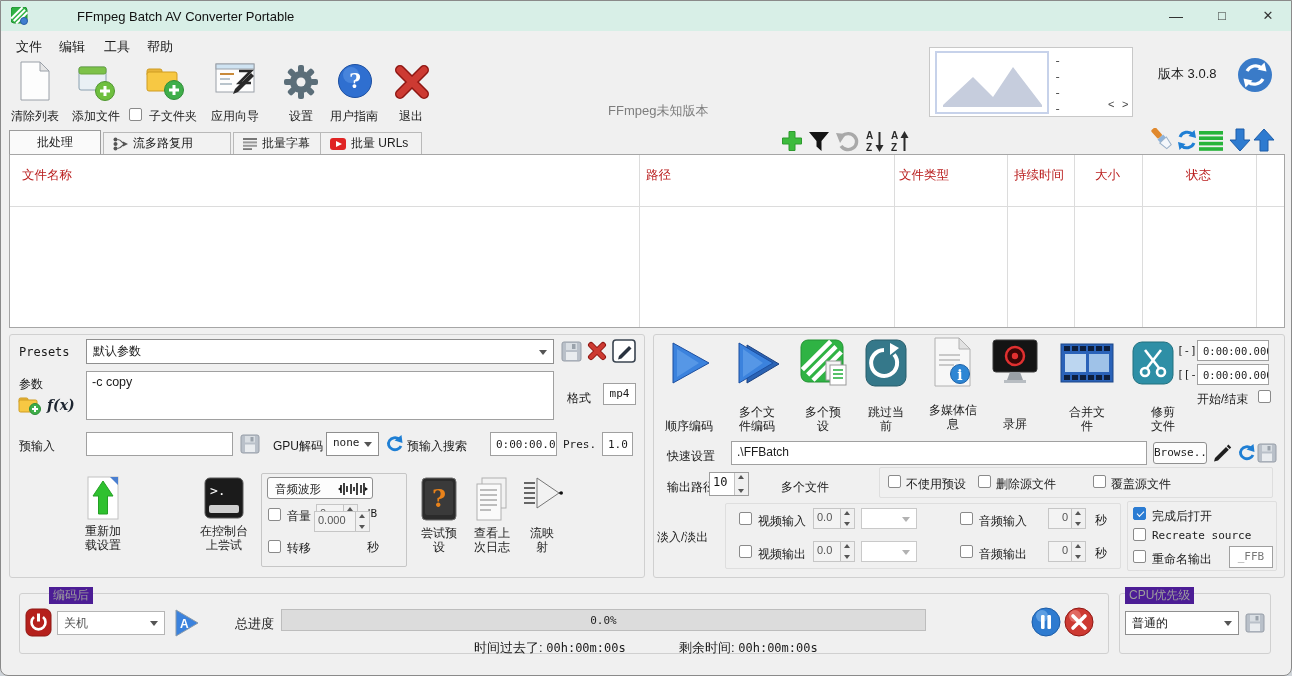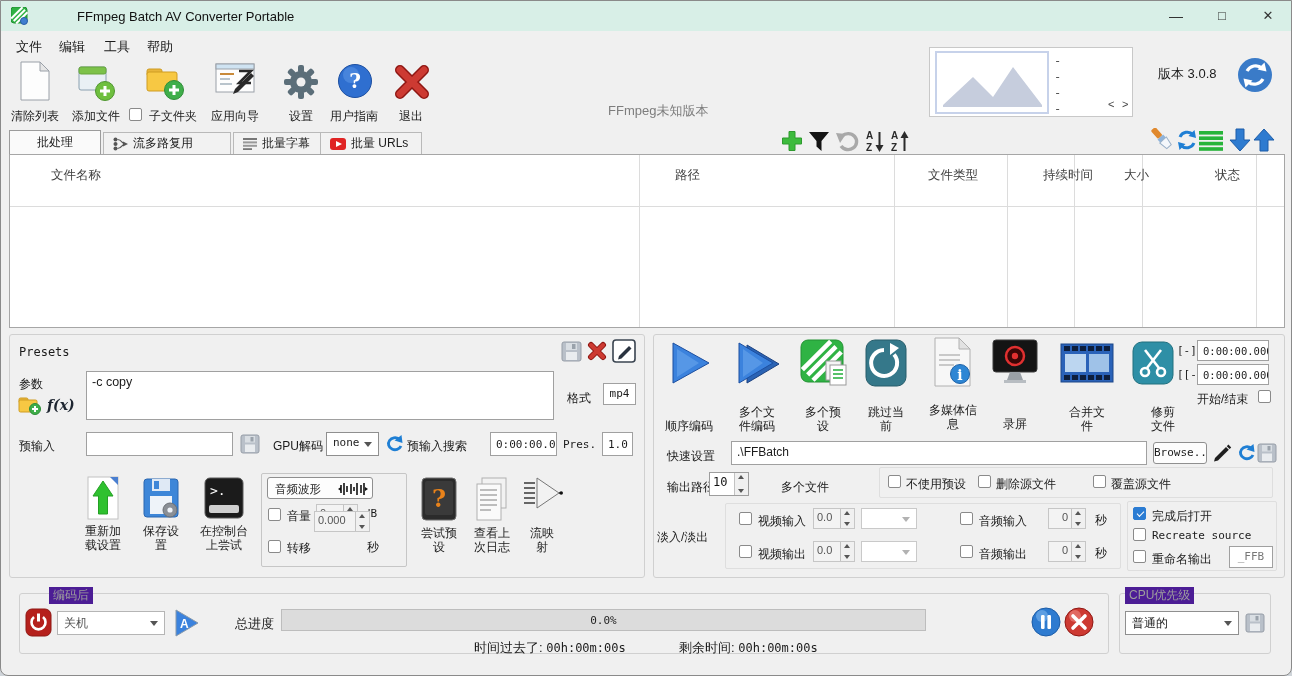--- a/index.html
+++ b/index.html
@@ -19,21 +19,21 @@
   .menu-item{position:absolute;top:37px;font-size:13px;}
   .tool-label{position:absolute;top:107px;font-size:12px;text-align:center;}
   
   .tab{position:absolute;top:131px;height:22px;border:1px solid #b9b9b9;border-bottom:none;
        background:#f2f2f2;display:flex;align-items:center;gap:5px;padding:0 9px;font-size:12px;}
   .tab.active{background:#fafafa;top:129px;height:24px;border-color:#9c9c9c;z-index:3;}
   
   .table{position:absolute;left:8px;top:153px;width:1276px;height:174px;background:#fff;border:1px solid #a6a6a6;}
   .vline{position:absolute;top:0;width:1px;height:100%;background:#dcdcdc;}
   .hline{position:absolute;left:0;width:100%;height:1px;background:#dcdcdc;}
-  .th{position:absolute;top:12px;font-size:12.5px;color:#404040;white-space:nowrap;margin-left:29px;}
+  .th{position:absolute;top:12px;font-size:12.5px;color:#b91c1c;white-space:nowrap;}
   
   .gbox{position:absolute;border:1px solid #d0d0d0;border-radius:3px;}
   .gbox2{position:absolute;border:1px solid #c6c6c6;border-radius:2px;}
   .gtitle{position:absolute;background:#4c1d95;padding:0 4px;color:#9d9d9d;font-size:12px;white-space:nowrap;}
   
   .inp{position:absolute;background:#fff;border:1px solid #a0a0a0;font-size:12px;padding:3px 5px;overflow:hidden;white-space:nowrap;}
   .combo{position:absolute;background:#fff;border:1px solid #8f8f8f;font-size:12px;padding:3px 18px 3px 6px;overflow:hidden;white-space:nowrap;}
   .combo .carr{position:absolute;right:6px;top:50%;margin-top:-2px;width:0;height:0;
      border-left:4px solid transparent;border-right:4px solid transparent;border-top:5px solid #555;}
   .combo.dis{color:#8a8a8a;border-color:#c9c9c9;}
@@ -274,20 +274,23 @@
     <div class="th" style="left:636px">路径</div>
     <div class="th" style="left:889px">文件类型</div>
     <div class="th" style="left:1004px">持续时间</div>
     <div class="th" style="left:1085px">大小</div>
     <div class="th" style="left:1176px">状态</div>
   </div>
 
   <div class="gbox" style="left:8px;top:333px;width:636px;height:244px"></div>
 
   <div class="lbl mono" style="left:18px;top:344px">Presets</div>
+  <div class="combo" style="left:85px;top:338px;width:468px;height:25px">
+    <span>默认参数</span><span class="carr"></span>
+  </div>
   <svg class="a" style="left:560px;top:340px" width="21" height="21">
     <rect x="1" y="1" width="19" height="19" rx="2" fill="#b9c0c9" stroke="#979ea8"></rect>
     <rect x="5" y="2" width="11" height="7" fill="#d9dee3"></rect>
       <rect x="11" y="3" width="3.5" height="5" fill="#9aa2ab"></rect>
     <rect x="5" y="11" width="11" height="8" fill="#e9ecef"></rect>
   </svg>
   <svg class="a" style="left:586px;top:340px" width="20" height="20">
     <path d="M4 4 L16 16 M16 4 L4 16" stroke="#8f1713" stroke-width="6" stroke-linecap="round"></path>
     <path d="M4 4 L16 16 M16 4 L4 16" stroke="#cd3a32" stroke-width="4" stroke-linecap="round"></path>
   </svg>
@@ -330,31 +333,20 @@
   <div class="lbl mono" style="left:562px;top:437px;font-size:11px">Pres. v</div>
   <div class="inp mono" style="left:601px;top:431px;width:31px;height:24px;font-size:11px;text-align:center;padding-top:5px">1.0</div>
 
   <div class="a" style="left:70px;top:472px;width:64px;height:98px">
     <svg class="a" style="left:16px;top:3px" width="32" height="44">
       <rect x="1" y="1" width="30" height="42" fill="#fff" stroke="#c2c2c2"></rect>
       <polygon points="23,1 31,1 31,9" fill="#4a7fd0"></polygon>
       <polygon points="16,5 26,20 20.5,20 20.5,38 11.5,38 11.5,20 6,20" fill="#2fc12f" stroke="#24a024"></polygon>
     </svg>
     <div class="btnlbl" style="left:12px;top:51px;width:40px">重新加载设置</div>
-  </div>
-  <div class="a" style="left:138px;top:472px;width:44px;height:98px">
-    <svg class="a" style="left:4px;top:3px" width="36" height="44">
-      <rect x="1" y="3" width="34" height="38" rx="3" fill="#3d86d8" stroke="#2b66b0"></rect>
-      <rect x="9" y="3" width="18" height="12" fill="#dfe9f5"></rect>
-        <rect x="11" y="5" width="5" height="8" fill="#3d86d8"></rect>
-      <rect x="7" y="20" width="22" height="18" fill="#eef3f9"></rect>
-      <circle cx="27" cy="34" r="7" fill="#8a8f96" stroke="#6b7077"></circle>
-        <circle cx="27" cy="34" r="2.6" fill="#eef3f9"></circle>
-    </svg>
-    <div class="btnlbl" style="left:2px;top:51px;width:40px">保存设置</div>
   </div>
   <div class="a" style="left:194px;top:472px;width:58px;height:98px">
     <svg class="a" style="left:9px;top:4px" width="40" height="42">
       <rect x="1" y="1" width="38" height="40" rx="5" fill="#1b1b1b" stroke="#5a5a5a"></rect>
       <rect x="5" y="28" width="30" height="8" rx="2" fill="#cfcfcf"></rect>
       <text x="6" y="18" font-size="13" fill="#fff" font-family="DejaVu Sans Mono,monospace">&gt;.</text>
     </svg>
     <div class="btnlbl" style="left:1px;top:51px;width:56px">在控制台上尝试</div>
   </div>
 

